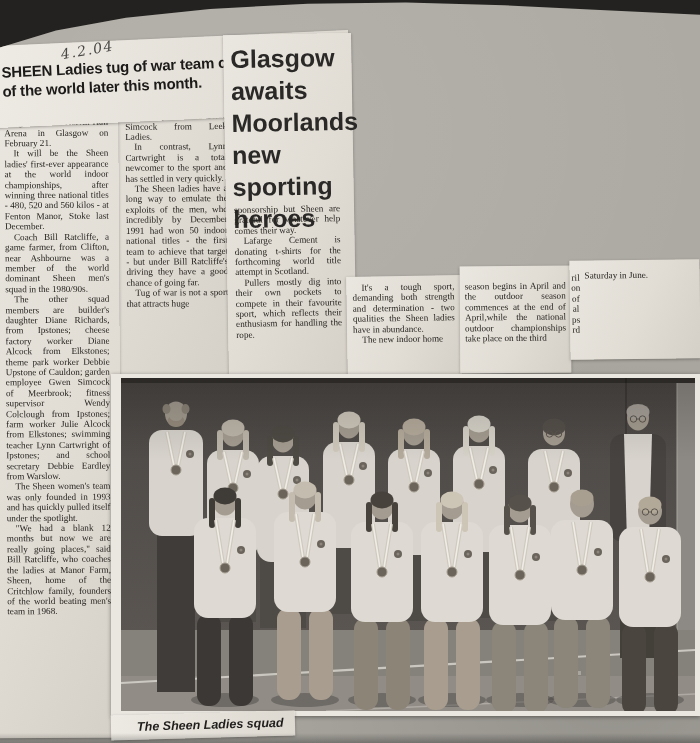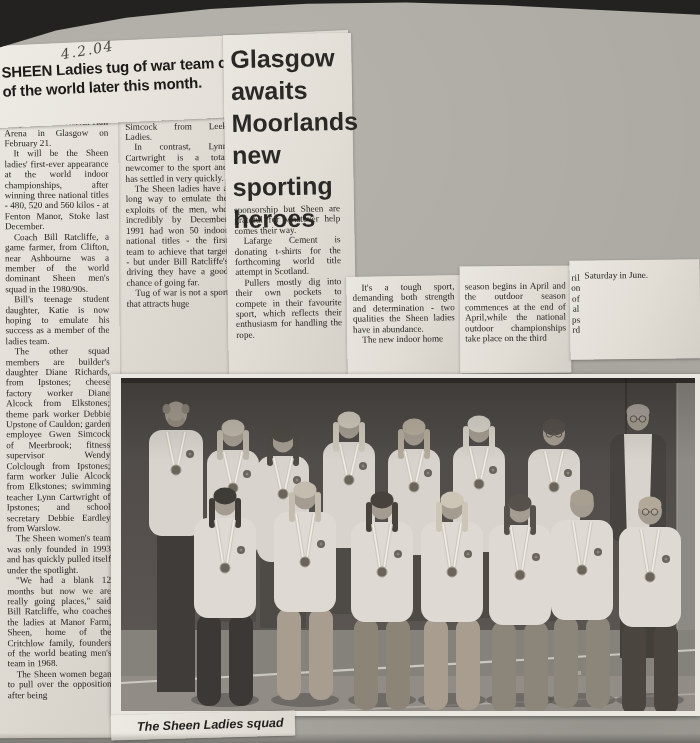--- a/index.html
+++ b/index.html
@@ -86,25 +86,23 @@
         <p>In contrast, Lynn Cartwright is a total newcomer to the sport and has settled in very quickly.</p>
         <p>The Sheen ladies have a long way to emulate the exploits of the men, who incredibly by December 1991 had won 50 indoor national titles - the first team to achieve that target - but under Bill Ratcliffe's driving they have a good chance of going far.</p>
         <p>Tug of war is not a sport that attracts huge</p>
       </div>
   </div>
   <div class="clip col1-ext">
     <div class="textbox newsprint col1-text">
         <p>The team will be representing their country against teams from across the globe at the Kelvin Hall Arena in Glasgow on February 21.</p>
         <p>It will be the Sheen ladies' first-ever appearance at the world indoor championships, after winning three national titles - 480, 520 and 560 kilos - at Fenton Manor, Stoke last December.</p>
         <p>Coach Bill Ratcliffe, a game farmer, from Clifton, near Ashbourne was a member of the world dominant Sheen men's squad in the 1980/90s.</p>
-        <p>Bill's teenage student daughter, Katie is now hoping to emulate his success as a member of the ladies team.</p>
         <p>The other squad members are builder's daughter Diane Richards, from Ipstones; cheese factory worker Diane Alcock from Elkstones; theme park worker Debbie Upstone of Cauldon; garden employee Gwen Simcock of Meerbrook; fitness supervisor Wendy Colclough from Ipstones; farm worker Julie Alcock from Elkstones; swimming teacher Lynn Cartwright of Ipstones; and school secretary Debbie Eardley from Warslow.</p>
         <p>The Sheen women's team was only founded in 1993 and has quickly pulled itself under the spotlight.</p>
         <p>"We had a blank 12 months but now we are really going places," said Bill Ratcliffe, who coaches the ladies at Manor Farm, Sheen, home of the Critchlow family, founders of the world beating men's team in 1968.</p>
-        <p>The Sheen women began to pull over the opposition after being</p>
       </div>
   </div>
 
   <div class="clip headline-clip">
     <div class="date">4.2.04</div>
     <h1 class="main-headline">SHEEN Ladies tug of war team could be  on top of the world later this month.</h1>
   </div>
 
   <div class="clip glasgow-clip">
     <h2 class="secondary-headline">Glasgow awaits Moorlands new sporting heroes</h2>

